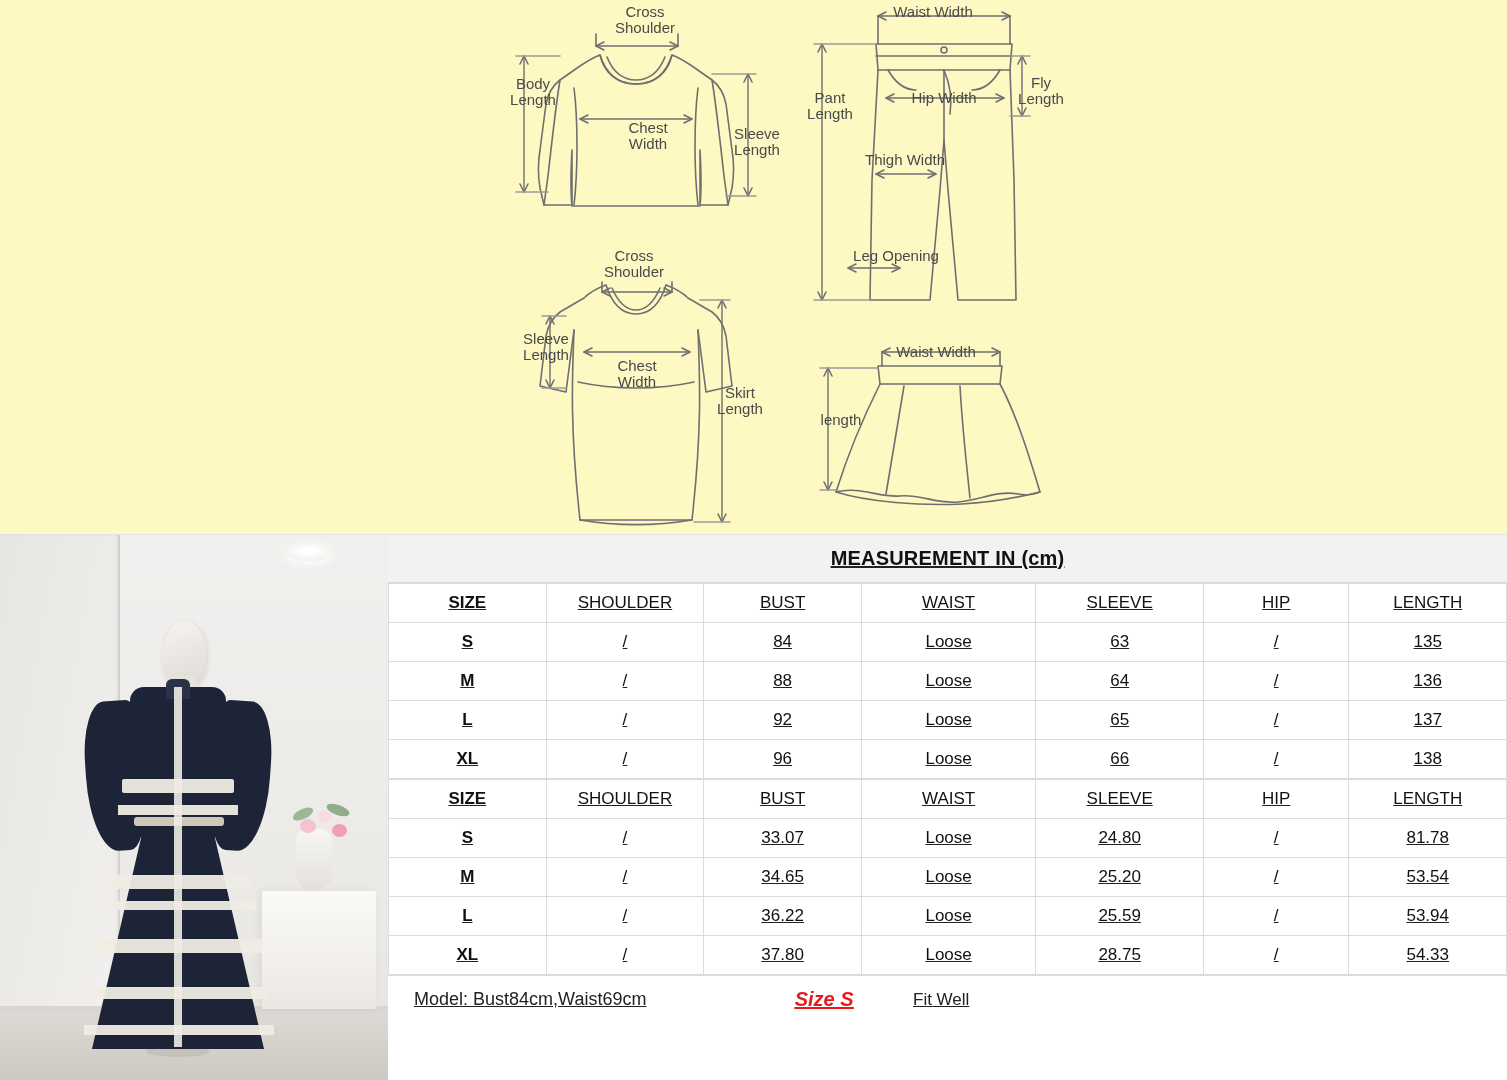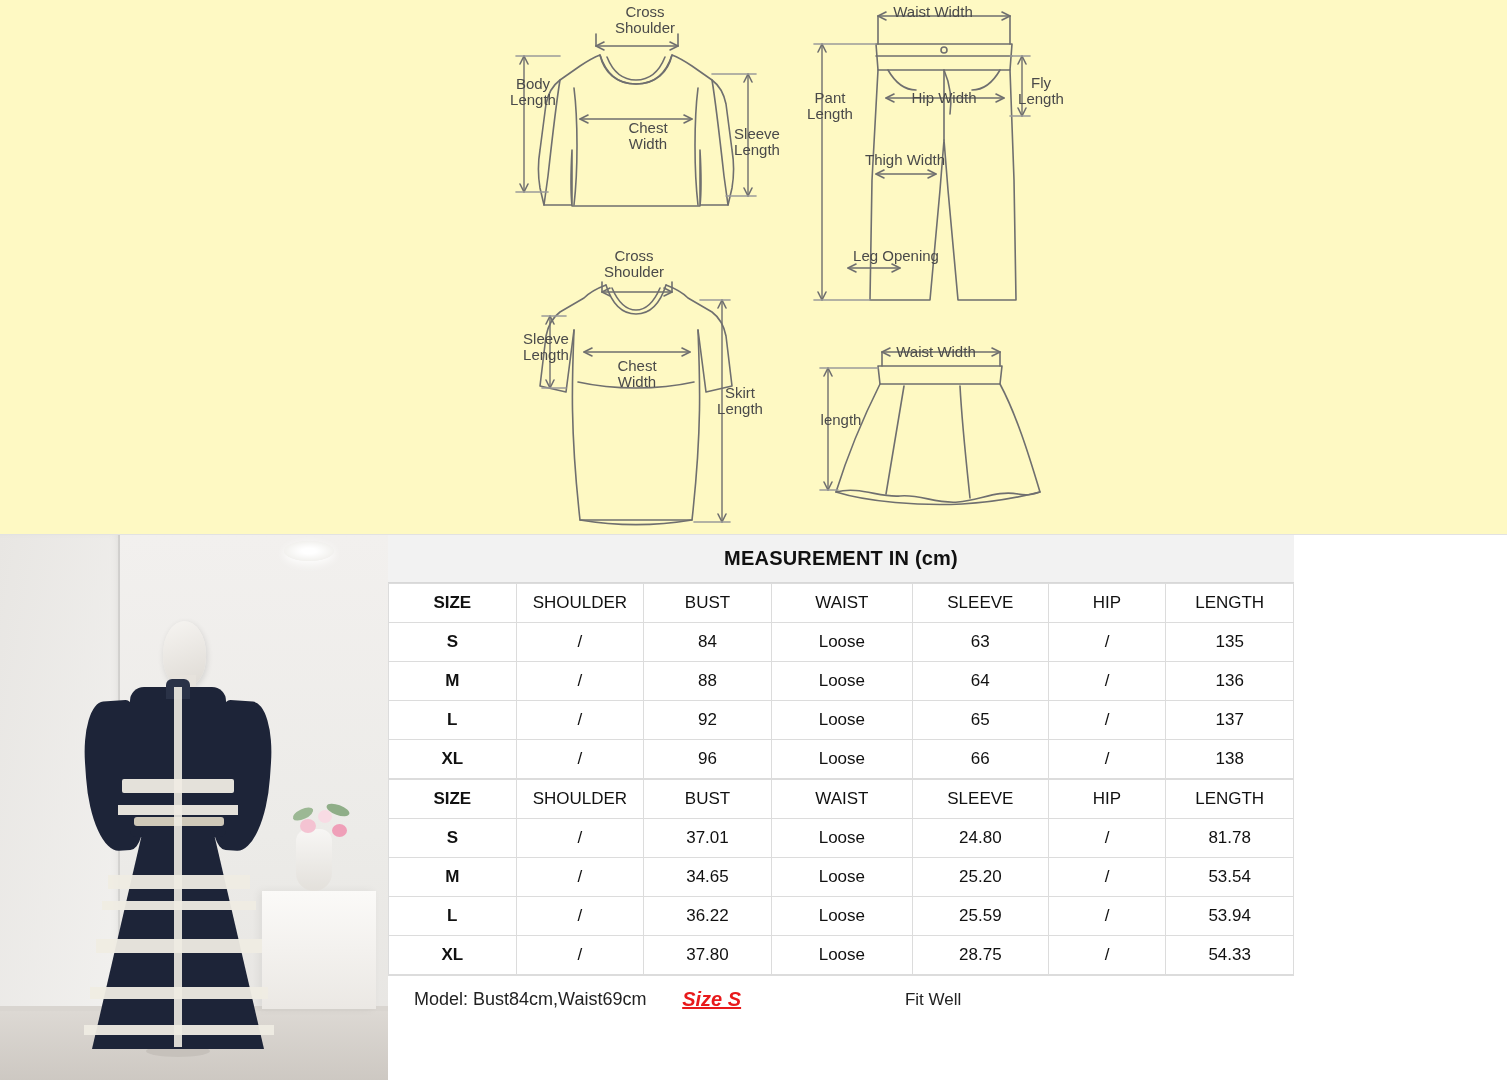--- a/index.html
+++ b/index.html
@@ -30,22 +30,23 @@
   }
   .diagram-area svg {
     position: absolute;
     left: 0;
     top: 0;
   }
 
   
   .bottom {
     display: flex;
-    width: 1294px;
+    width: 1507px;
     height: 546px;
+    text-decoration: underline;
   }
   .photo-pane {
     width: 388px;
     height: 546px;
     position: relative;
     overflow: hidden;
     background: #e9e7e4;
     flex: 0 0 388px;
   }
   .table-pane {
@@ -263,31 +264,31 @@
     border-top: 1px solid #dcdcdc;
     font-size: 18px;
   }
   .footer-model {
     flex: 0 0 29.6%;
     padding-left: 26px;
     white-space: nowrap;
   }
   .footer-size {
     flex: 0 0 14.1%;
+    text-align: center;
     color: #e8191b;
     font-style: italic;
     font-weight: bold;
     font-size: 20px;
     text-decoration: underline;
   }
   .footer-fit {
     flex: 0 0 15.6%;
     padding-left: 10px;
     font-size: 17px;
-    text-align: right;
   }
   .footer-blank {
     flex: 1 1 auto;
   }
 </style>
 </head>
 <body>
 
 <div class="page">
 
@@ -598,21 +599,21 @@
             <th>WAIST</th>
             <th>SLEEVE</th>
             <th>HIP</th>
             <th>LENGTH</th>
           </tr>
         </thead>
         <tbody>
           <tr>
             <td class="size-cell">S</td>
             <td>/</td>
-            <td>37.01</td>
+            <td>33.07</td>
             <td>Loose</td>
             <td>24.80</td>
             <td>/</td>
             <td>81.78</td>
           </tr>
           <tr>
             <td class="size-cell">M</td>
             <td>/</td>
             <td>34.65</td>
             <td>Loose</td>

